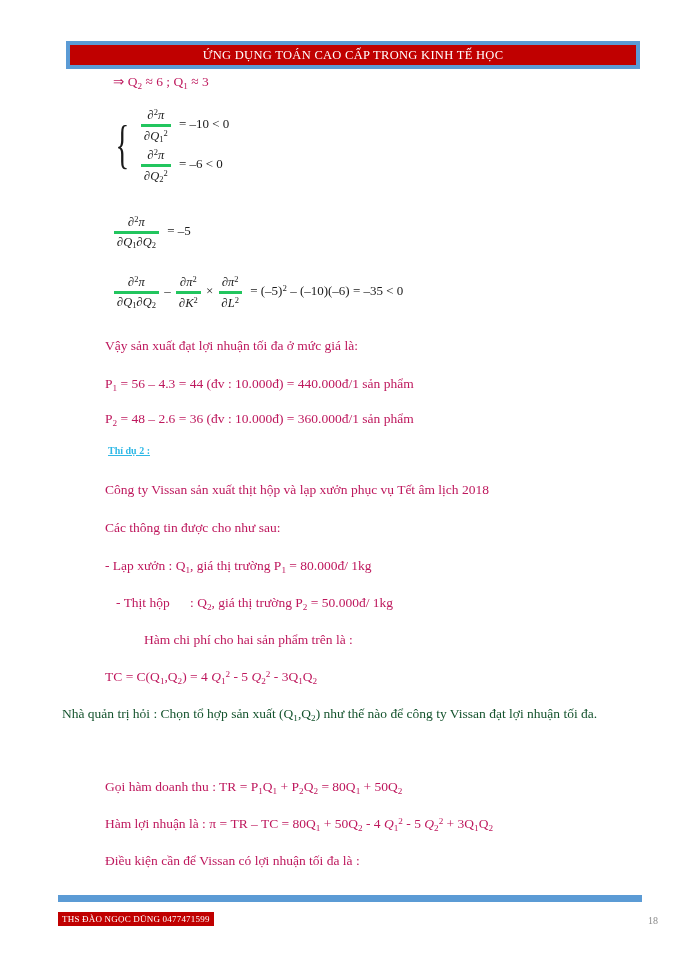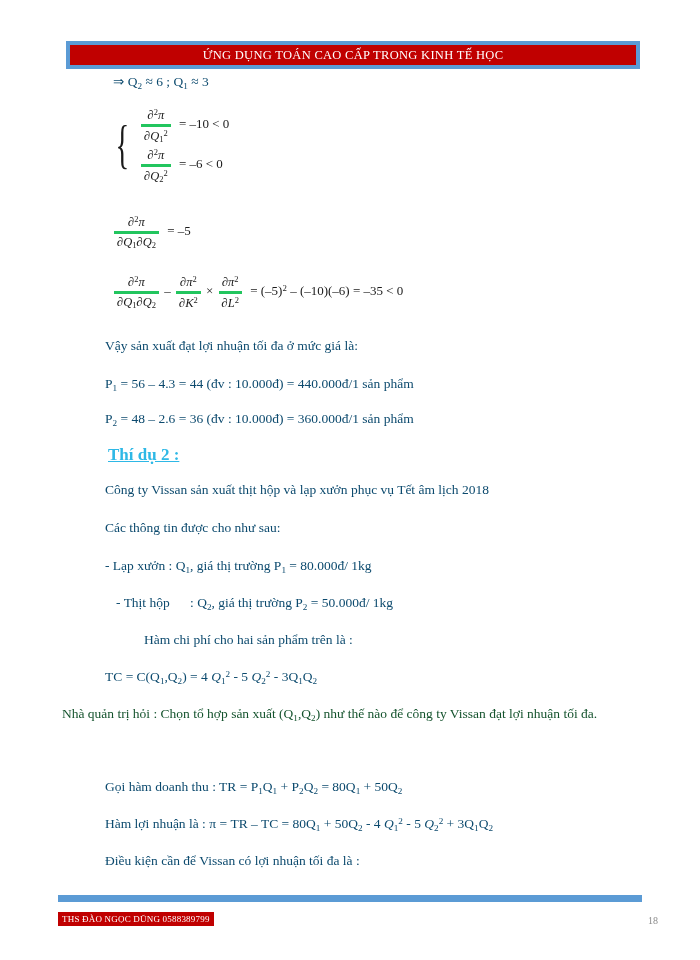--- a/index.html
+++ b/index.html
@@ -43,21 +43,21 @@
     letter-spacing: 0.3px;
     white-space: nowrap;
   }
 
   
   .line {
     position: absolute;
     font-family: "Liberation Serif", serif;
     font-size: 13.5px;
     line-height: 1.35;
-    color: #0c4a6e;
+    color: #be185d;
     white-space: nowrap;
   }
   .para {
     position: absolute;
     font-family: "Liberation Serif", serif;
     font-size: 13.5px;
     line-height: 2.0;
     color: #14532d;
   }
   sub { font-size: 0.68em; vertical-align: -0.28em; }
@@ -107,21 +107,21 @@
     display: block;
     margin: 3px 0;
     font-size: 13px;
   }
   .eqtail { font-size: 13px; margin-left: 3px; }
 
   
   .section-heading {
     position: absolute;
     font-family: "Liberation Serif", serif;
-    font-size: 17px;
+    font-size: 10px;
     font-weight: bold;
     color: #2eb8e6;
     text-decoration: underline;
     white-space: nowrap;
   }
 
   
   .footer-bar {
     position: absolute;
     left: 58px;
@@ -244,16 +244,16 @@
 
   <div class="line" style="left:105px; top:778px;">
     Gọi hàm doanh thu : TR = P<sub>1</sub>Q<sub>1</sub> + P<sub>2</sub>Q<sub>2</sub> = 80Q<sub>1</sub> + 50Q<sub>2</sub>
   </div>
   <div class="line" style="left:105px; top:815px;">
     Hàm lợi nhuận là : π = TR – TC = 80Q<sub>1</sub> + 50Q<sub>2</sub> - 4 <span class="it">Q</span><sub>1</sub><sup>2</sup> - 5 <span class="it">Q</span><sub>2</sub><sup>2</sup> + 3Q<sub>1</sub>Q<sub>2</sub>
   </div>
   <div class="line" style="left:105px; top:852px;">Điều kiện cần để Vissan có lợi nhuận tối đa là :</div>
 
   <div class="footer-bar"></div>
-  <div class="footer-tag">THS ĐÀO NGỌC DŨNG 0588389799</div>
+  <div class="footer-tag">THS ĐÀO NGỌC DŨNG 0477471599</div>
   <div class="page-number">18</div>
 
 </div>
 
 </body></html>

